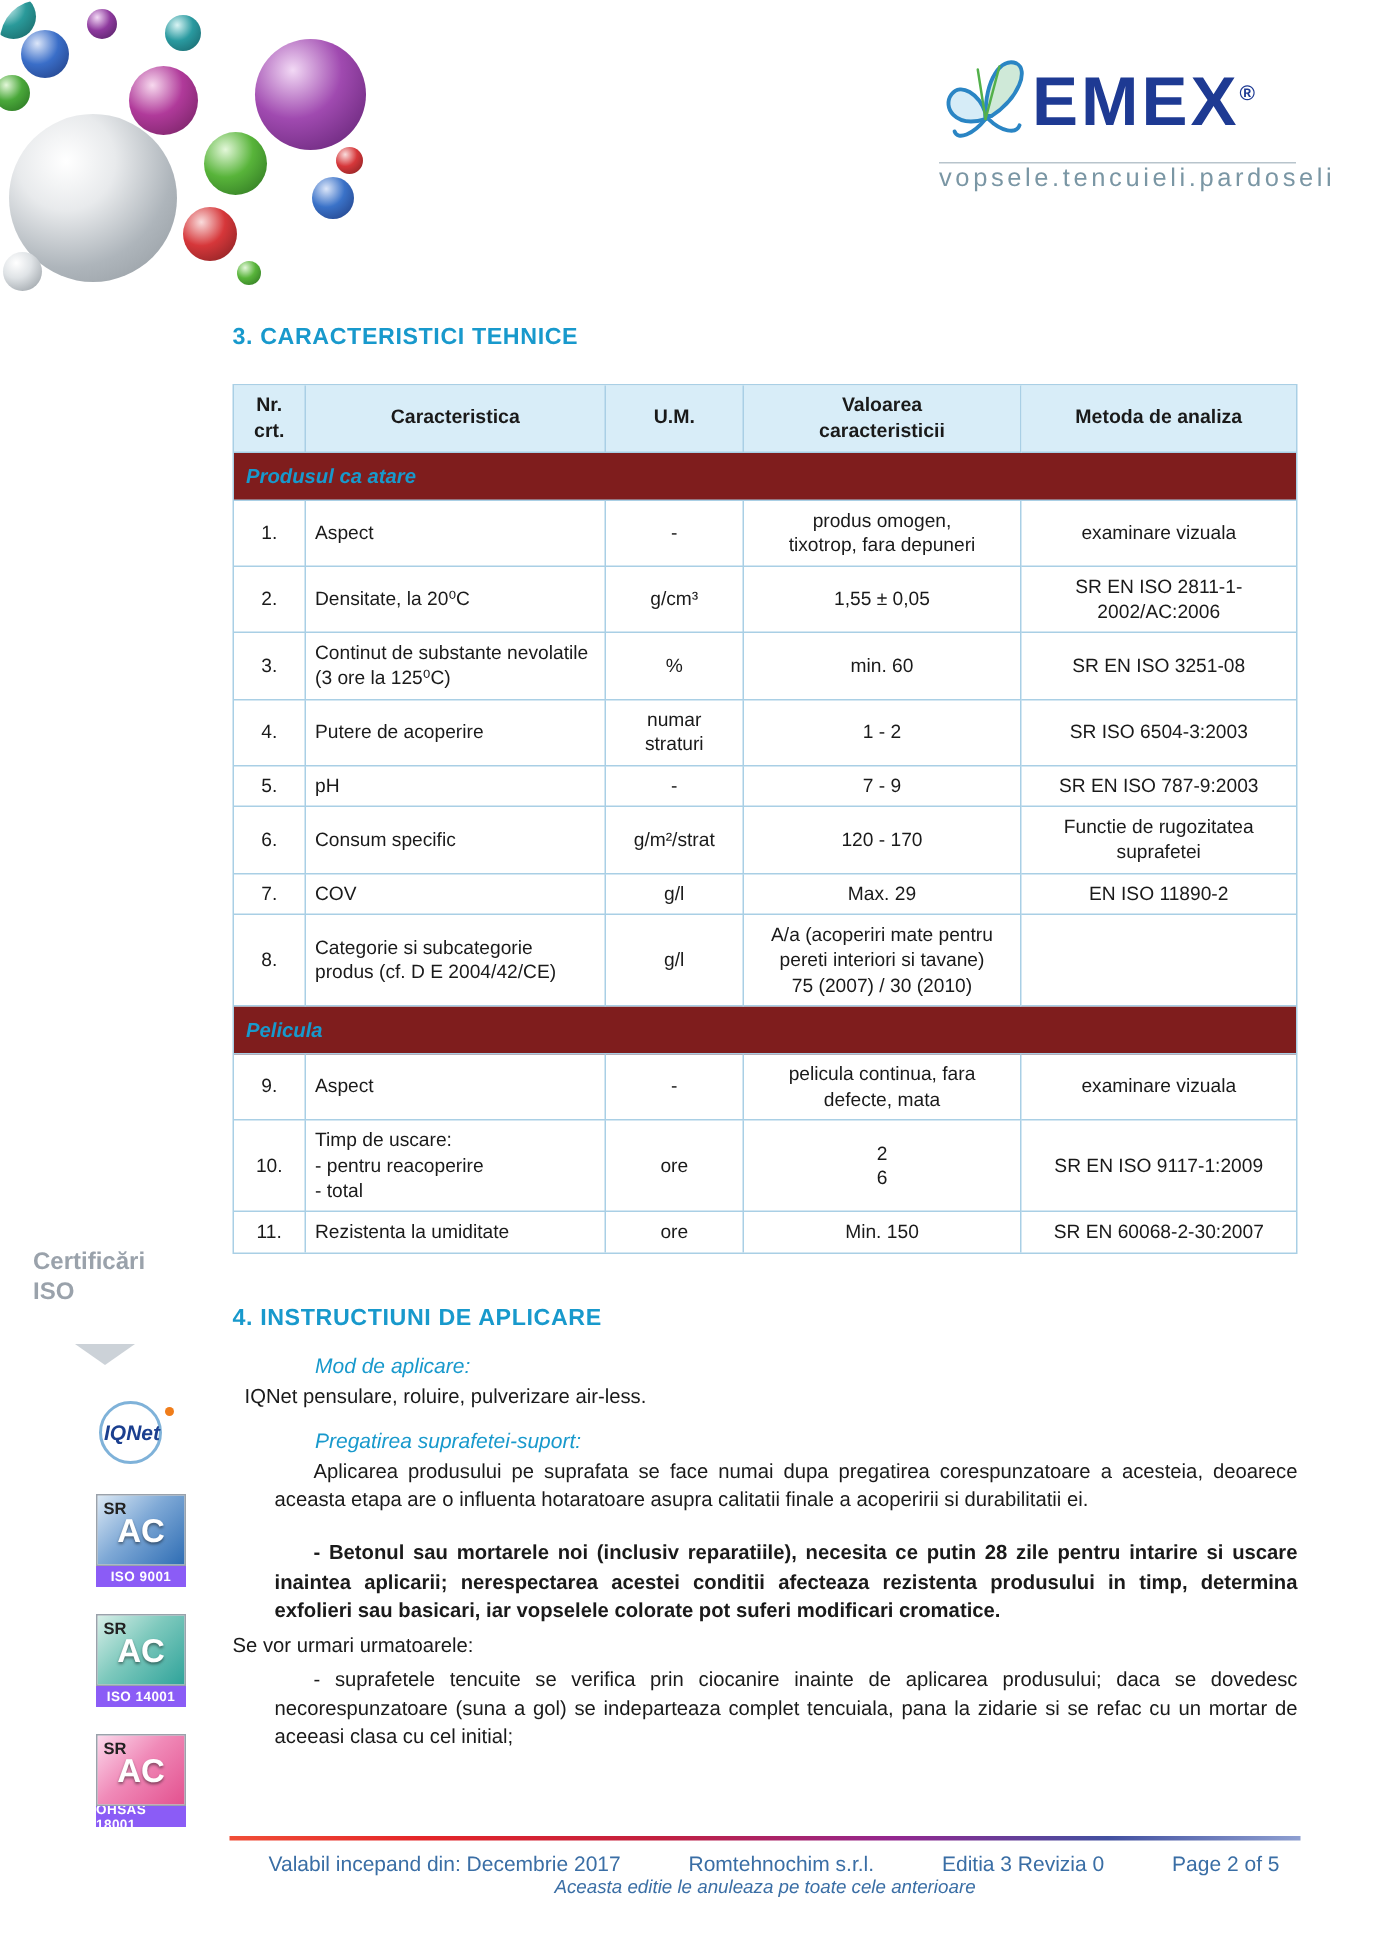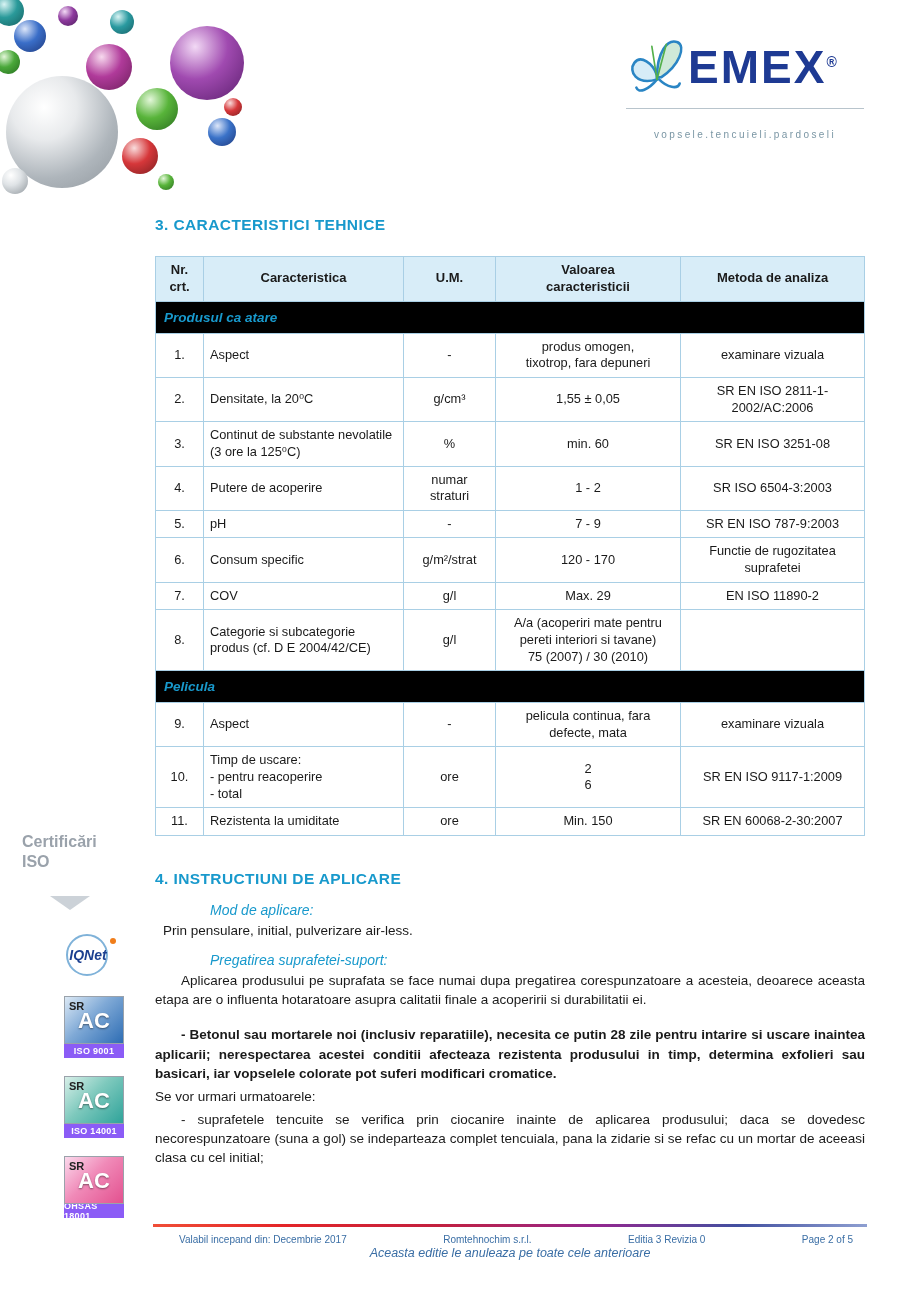--- a/index.html
+++ b/index.html
@@ -1,18 +1,18 @@
 <!DOCTYPE html>
 <html><head>
 <meta charset="utf-8">
 <style>
   * { box-sizing: border-box; margin: 0; padding: 0; }
   html,body { background:#ffffff; }
   body { font-family:"Liberation Sans","DejaVu Sans",sans-serif; color:#1a1a1a; }
-  .page { position:relative; width:920px; height:1300px; background:#fff; overflow:hidden; margin:0 auto; }
+  .page { position:relative; width:920px; height:1300px; background:#fff; overflow:hidden; margin:0 auto;border-radius:27px; }
 
   
   .spheres { position:absolute; left:0; top:0; width:270px; height:210px; }
   .sphere { position:absolute; border-radius:50%; }
   .sp-silver-big { left:6px; top:76px; width:112px; height:112px; background:radial-gradient(circle at 34% 28%, #ffffff 0%, #e8eaec 30%, #aeb5bb 65%, #8f969c 100%); }
   .sp-purple-big { left:170px; top:26px; width:74px; height:74px; background:radial-gradient(circle at 34% 28%, #f2d9f5 0%, #a04ab0 45%, #5c1f6e 100%); }
   .sp-magenta   { left:86px; top:44px; width:46px; height:46px; background:radial-gradient(circle at 34% 28%, #f7d9ee 0%, #b03a9a 45%, #6e1f5c 100%); }
   .sp-green     { left:136px; top:88px; width:42px; height:42px; background:radial-gradient(circle at 34% 28%, #e3f7d9 0%, #58b43a 45%, #2a6e1f 100%); }
   .sp-red       { left:122px; top:138px; width:36px; height:36px; background:radial-gradient(circle at 34% 28%, #f9dcdc 0%, #d6373a 45%, #7e1f21 100%); }
   .sp-blue      { left:14px; top:20px; width:32px; height:32px; background:radial-gradient(circle at 34% 28%, #dce6f9 0%, #3a6ec8 45%, #1f3a7e 100%); }
@@ -24,46 +24,46 @@
   .sp-purple2   { left:58px; top:6px; width:20px; height:20px; background:radial-gradient(circle at 34% 28%, #f2d9f5 0%, #8e3a9e 45%, #4e1f5e 100%); }
   .sp-silver2   { left:2px; top:168px; width:26px; height:26px; background:radial-gradient(circle at 34% 28%, #ffffff 0%, #dfe3e6 40%, #8f969c 100%); }
   .sp-green3    { left:158px; top:174px; width:16px; height:16px; background:radial-gradient(circle at 34% 28%, #e3f7d9 0%, #58b43a 45%, #2a6e1f 100%); }
 
   
   .logo { position:absolute; left:626px; top:34px; width:238px; }
   .logo-row { display:flex; align-items:center; justify-content:flex-start; }
   .brand { font-size:46px; font-weight:800; color:#1e3a93; letter-spacing:2px; line-height:1; }
   .brand sup { font-size:14px; font-weight:700; vertical-align:super; }
   .logo-divider { border-top:1px solid #b8c4cc; margin-top:8px; }
-  .tagline { margin-top:20px; text-align:center; color:#7a96a4; font-size:10px; letter-spacing:2.4px; }
+  .tagline { margin-top:0; text-align:center; color:#7a96a4; font-size:17px; letter-spacing:2.4px; }
 
   
   .content { position:absolute; left:155px; top:216px; width:710px; }
   .h-blue { color:#1899cc; font-size:15.5px; font-weight:bold; letter-spacing:.4px; }
   .h3 { margin-bottom:22px; }
   .h4 { margin-top:34px; margin-bottom:14px; }
 
   
   .table { border:1px solid #a9cfe5; margin-bottom:2px; }
   .trow { display:grid; grid-template-columns:48px 200px 92px 185px 1fr; }
   .trow.group-row { display:block; }
   .td { border-right:1px solid #a9cfe5; border-bottom:1px solid #a9cfe5; padding:5px 6px; font-size:12.8px; line-height:1.3;
         display:flex; align-items:center; white-space:pre-line; }
   .trow .td:last-child { border-right:none; }
   .trow:last-child .td { border-bottom:none; }
   .td.center { justify-content:center; text-align:center; }
   .th { background:#d8edf8; font-weight:bold; font-size:13px; }
-  .group-cell { background:#000000; border-bottom:1px solid #a9cfe5; color:#1899cc; font-weight:bold; font-style:italic;
+  .group-cell { background:#7f1d1d; border-bottom:1px solid #a9cfe5; color:#1899cc; font-weight:bold; font-style:italic;
                 font-size:13.5px; padding:8px 8px; display:block; }
 
   
   .sub-blue { color:#1899cc; font-weight:normal; font-style:italic; font-size:14px; margin-left:55px; margin-top:10px; margin-bottom:3px; }
   .para { font-size:13.5px; line-height:1.42; text-align:justify; margin-bottom:4px; }
   .p1 { margin-left:8px; text-align:left; margin-bottom:12px; }
-  .indent { text-indent:26px; }
+  .indent { text-indent:26px;margin-left:28px; }
   .bold-para { font-weight:bold; margin-top:16px; }
   .plain { text-align:left; }
 
   
   .sidebar { position:absolute; left:16px; top:832px; width:108px; }
   .cert-title { color:#9aa2ab; font-weight:bold; font-size:16px; line-height:1.25; white-space:pre-line; margin-left:6px; }
   .arrow-down { width:0; height:0; border-left:20px solid transparent; border-right:20px solid transparent;
                 border-top:14px solid #ccd2d8; margin:24px auto 22px auto; }
   .certs { display:flex; flex-direction:column; align-items:flex-end; gap:18px; }
   .iqnet { width:72px; height:46px; position:relative; display:flex; align-items:center; justify-content:center; }
@@ -75,21 +75,21 @@
   .srac-main .sr { position:absolute; left:4px; top:3px; font-size:11px; font-weight:bold; color:#222; }
   .srac-main .ac { position:absolute; left:50%; top:52%; transform:translate(-50%,-50%); font-size:22px; font-weight:bold; color:#fff; text-shadow:0 1px 2px rgba(0,0,0,.45); }
   .srac-band { height:14px; background:#8b5cf6; color:#fff; font-size:9px; font-weight:bold; display:flex; align-items:center; justify-content:center; letter-spacing:.3px; }
   .bg-9001  { background:linear-gradient(135deg,#dce9f5 0%,#7fa9d6 45%,#2e6db4 100%); }
   .bg-14001 { background:linear-gradient(135deg,#d8efe8 0%,#7ec9bd 45%,#2fa39a 100%); }
   .bg-18001 { background:linear-gradient(135deg,#fbd9ec 0%,#f08ab8 45%,#e3518f 100%); }
 
   
   .footer { position:absolute; left:153px; top:1224px; width:714px; }
   .footer-line { height:3px; background:linear-gradient(90deg,#f04e37 0%,#e42528 18%,#c2203f 40%,#93278f 62%,#4250a0 82%,#8e9fd1 100%); margin-bottom:7px; }
-  .footer-row { display:flex; justify-content:space-between; padding:0 14px 0 26px; color:#3a6ea5; font-size:10px; }
+  .footer-row { display:flex; justify-content:space-between; padding:0 14px 0 26px; color:#3a6ea5; font-size:14px; }
   .footer-note { text-align:center; color:#3a6ea5; font-size:12.5px; font-style:italic; margin-top:1px; }
 </style>
 </head>
 <body>
 
 <div class="page">
 
   <div class="spheres">
     <div class="sphere sp-silver-big"></div>
     <div class="sphere sp-purple-big"></div>
@@ -233,21 +233,21 @@
         <div class="td">Rezistenta la umiditate</div>
         <div class="td center">ore</div>
         <div class="td center">Min. 150</div>
         <div class="td center">SR EN 60068-2-30:2007</div>
       </div>
     </div>
 
     <div class="h-blue h4">4. INSTRUCTIUNI DE APLICARE</div>
 
     <div class="sub-blue">Mod de aplicare:</div>
-    <p class="para p1">Prin pensulare, initial, pulverizare air-less.</p>
+    <p class="para p1">IQNet pensulare, roluire, pulverizare air-less.</p>
 
     <div class="sub-blue">Pregatirea suprafetei-suport:</div>
     <p class="para indent">Aplicarea produsului pe suprafata se face numai dupa pregatirea corespunzatoare a acesteia, deoarece aceasta etapa are o influenta hotaratoare asupra calitatii finale a acoperirii si durabilitatii ei.</p>
 
     <p class="para indent bold-para">-   Betonul sau mortarele noi (inclusiv reparatiile), necesita ce putin  28 zile pentru intarire si uscare inaintea aplicarii; nerespectarea acestei conditii afecteaza rezistenta produsului  in timp, determina exfolieri sau basicari, iar vopselele colorate pot suferi modificari cromatice.</p>
 
     <p class="para plain">Se vor urmari urmatoarele:</p>
 
     <p class="para indent">-   suprafetele tencuite se verifica prin ciocanire inainte de aplicarea produsului; daca se dovedesc necorespunzatoare (suna a gol) se indeparteaza complet tencuiala, pana la zidarie si se refac cu un mortar de aceeasi clasa cu cel initial;</p>
   </div>

